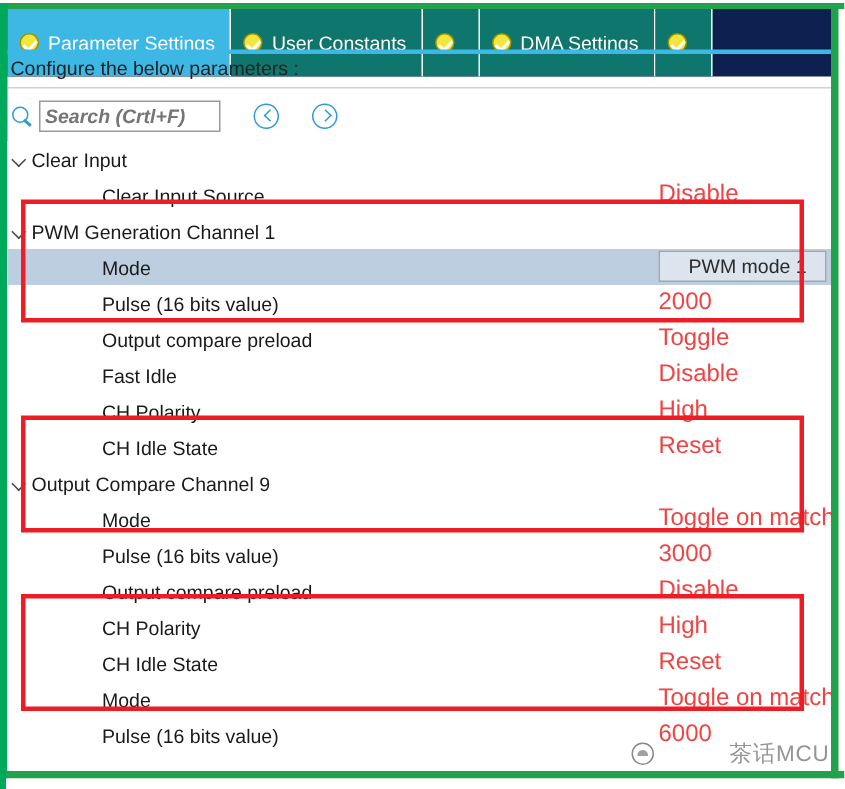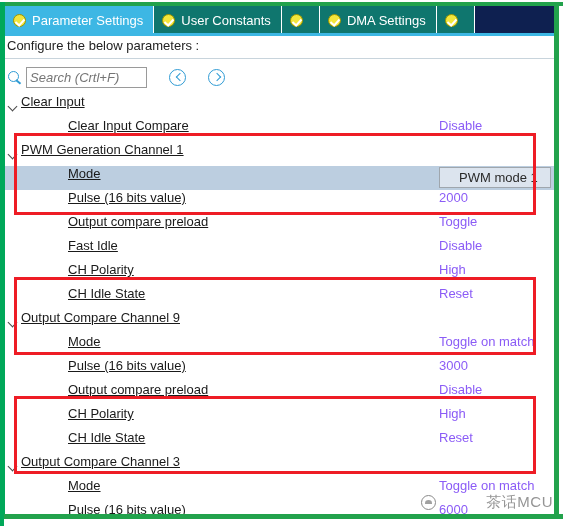--- a/index.html
+++ b/index.html
@@ -19,21 +19,21 @@
   .frame-top    { position:absolute; left:4px; top:2px;  width:559px; height:4px; background:#22A24C; }
   .frame-left   { position:absolute; left:0px; top:2px;  width:5px;  height:524px; background:#00A859; }
   .frame-right  { position:absolute; left:554px; top:2px; width:5px; height:524px; background:#22A24C; }
   .frame-bottom { position:absolute; left:4px; top:514px; width:559px; height:5px; background:#22A24C; }
   .frame-bottom2{ position:absolute; left:4px; top:519px; width:559px; height:7px; background:#ffffff; }
 
   
   .tabbar {
     position: absolute;
     left: 5px; top: 6px;
-    width: 549px; height: 29px;
+    width: 549px; height: 45px;
     background: #0E2050;
     display: flex;
     align-items: stretch;
     overflow: hidden;
   }
   .tab {
     display: flex; align-items: center;
     padding: 0 10px 0 8px;
     color: #ffffff;
     font-size: 13px;
@@ -98,20 +98,21 @@
   .searchbox {
     width: 121px; height: 21px;
     border: 1px solid #9A9A9A;
     background: #ffffff;
     font-family: "Liberation Sans", sans-serif;
     font-size: 13px;
     font-style: italic;
     color: #9A9A9A;
     padding: 0 3px;
     outline: none;
+    font-weight: bold;
   }
   .navbtn {
     width: 17px; height: 17px; border-radius: 50%;
     border: 1.4px solid #2F9BD4;
     margin-left: 22px;
     position: relative; flex: none;
     background: #ffffff;
     cursor: pointer;
   }
   .navbtn::after {
@@ -127,46 +128,45 @@
   .tree {
     position: absolute;
     left: 5px; top: 94px;
     width: 549px; height: 420px;
     background: #ffffff;
     overflow: hidden;
   }
   .row {
     position: relative;
     height: 24px;
-    display: flex; 
+    display: flex; align-items: center;
     font-size: 13px;
     color: #1A1A1A;
-    text-decoration: underline;
   }
   .row.selected { background: #BCCEE0; }
   .row .twisty {
     width: 16px; height: 24px; flex: none;
     position: relative;
   }
   .row.group .twisty::after {
     content: "";
     position: absolute;
     left: 4px; top: 9px;
     width: 6px; height: 6px;
     border: solid #4A4A4A; border-width: 0 1.4px 1.4px 0;
     transform: rotate(45deg);
   }
   .row .label { flex: none; color: #1A1A1A; }
   .row.group   .label { margin-left: 0px; }
   .row.child   .label { margin-left: 47px; }
   .row .value {
     position: absolute;
     left: 434px;
-    color: #8b5cf6;
-    font-size: 13px;
+    color: #ef4444;
+    font-size: 16px;
     white-space: nowrap;
   }
   .row .valuebox {
     position: absolute;
     left: 434px; top: 1px;
     width: 112px; height: 21px;
     background: #DCE4EE;
     border: 1px solid #9FA6AD;
     display: flex; align-items: center;
     padding-left: 19px;
@@ -253,21 +253,21 @@
     <div class="navbtn next"></div>
   </div>
 
   <div class="tree" id="tree">
       <div class="row group">
         <span class="twisty"></span>
         <span class="label">Clear Input</span>
       </div>
       <div class="row child">
         <span class="twisty"></span>
-        <span class="label">Clear Input Compare</span>
+        <span class="label">Clear Input Source</span>
         <span class="value">Disable</span>
       </div>
       <div class="row group">
         <span class="twisty"></span>
         <span class="label">PWM Generation Channel 1</span>
       </div>
       <div class="row child selected">
         <span class="twisty"></span>
         <span class="label">Mode</span>
         <span class="valuebox">PWM mode 1</span>
@@ -318,24 +318,20 @@
       </div>
       <div class="row child">
         <span class="twisty"></span>
         <span class="label">CH Polarity</span>
         <span class="value">High</span>
       </div>
       <div class="row child">
         <span class="twisty"></span>
         <span class="label">CH Idle State</span>
         <span class="value">Reset</span>
-      </div>
-      <div class="row group">
-        <span class="twisty"></span>
-        <span class="label">Output Compare Channel 3</span>
       </div>
       <div class="row child">
         <span class="twisty"></span>
         <span class="label">Mode</span>
         <span class="value">Toggle on match</span>
       </div>
       <div class="row child">
         <span class="twisty"></span>
         <span class="label">Pulse (16 bits value)</span>
         <span class="value">6000</span>

